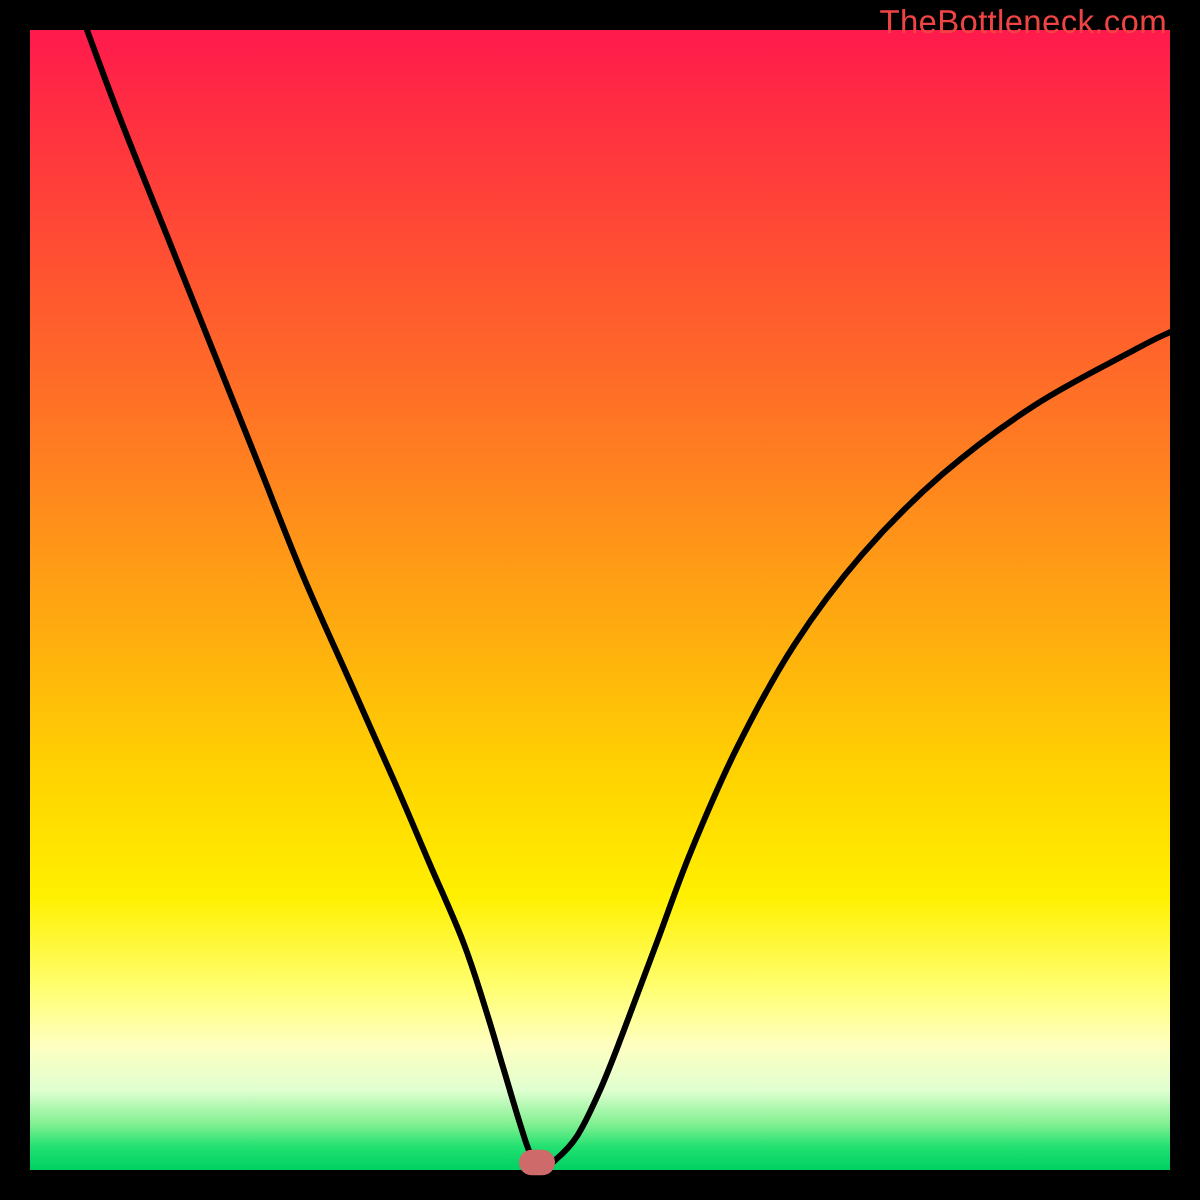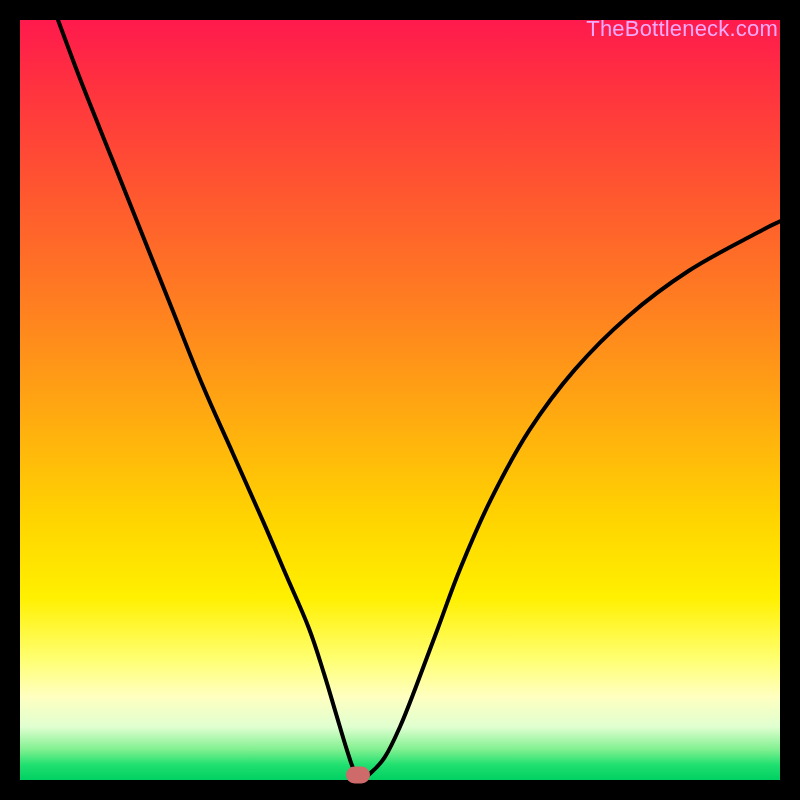--- a/index.html
+++ b/index.html
@@ -26,26 +26,26 @@
       #fff000 76%,
       #ffff70 84%,
       #ffffc0 89%,
       #e0ffd0 93%,
       #80f090 96%,
       #20e070 98%,
       #00d062 100%);
   }
   .watermark {
     position: absolute;
-    top: 16px;
+    top: 2px;
     right: 22px;
     font-family: Arial, Helvetica, sans-serif;
     font-size: 22px;
     font-weight: 500;
-    color: #f0abfc;
+    color: #ef4444;
     letter-spacing: 0.2px;
     z-index: 10;
   }
   .curve-svg {
     position: absolute;
     left: 0; top: 0;
     width: 100%; height: 100%;
   }
   .curve-path {
     fill: none;

